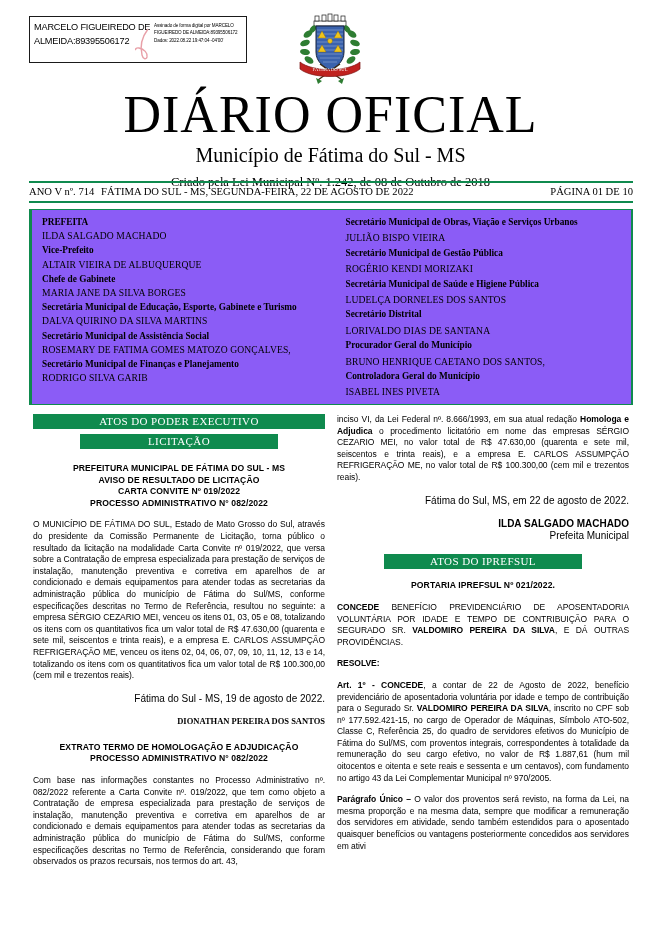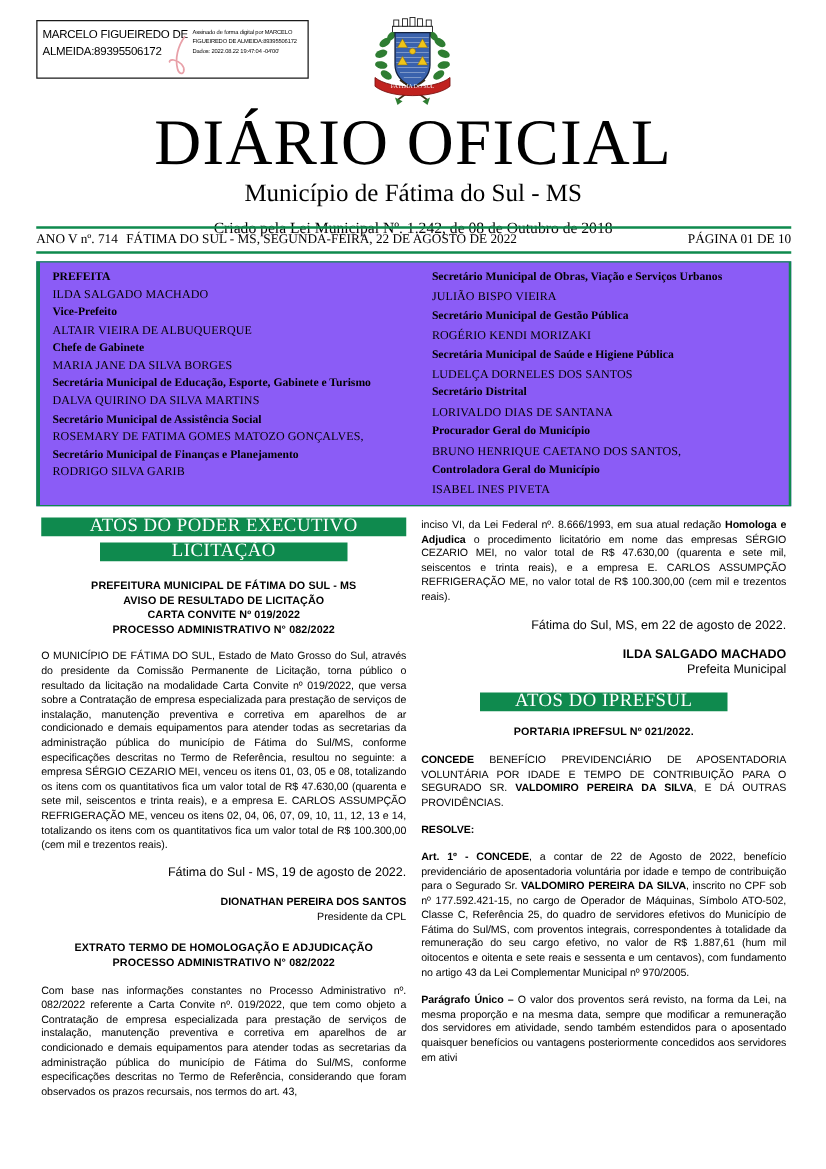--- a/index.html
+++ b/index.html
@@ -172,21 +172,21 @@
     width: 292px;
   }
   .col-left  { left: 33px; }
   .col-right { left: 337px; }
 
   .banner {
     background: #0f8a4e;
     color: #ffffff;
     text-align: center;
     font-family: "Liberation Serif", serif;
-    font-size: 15px;
+    font-size: 11px;
     line-height: 13px;
     letter-spacing: 0.4px;
     padding: 1px 0 1px 0;
     margin-bottom: 5px;
   }
   .banner.narrow {
     width: 198px;
     margin: 0 auto 6px auto;
   }
 
@@ -209,21 +209,21 @@
     letter-spacing: -0.05px;
   }
   .center {
     font-family: "Liberation Sans", sans-serif;
     font-size: 10px;
     line-height: 11.6px;
     text-align: right;
     margin: 11px 0 0 0;
   }
   .right-al {
-    font-family: Liberation Sans, sans-serif;
+    font-family: Liberation Serif, serif;
     font-size: 8.5px;
     line-height: 11.6px;
     text-align: right;
     margin: 11px 0 0 0;
   }
   .right-al.name { font-weight: bold; margin-top: 12px; }
   .center.name   { font-weight: bold; margin-top: 12px; }
   .center.sub    { margin-top: 0px; }
   .right-al.sub  { margin-top: 0px; }
   b { font-weight: bold; }
@@ -355,21 +355,20 @@
     <div style="margin-top:14px;">
       <div class="hd">PREFEITURA MUNICIPAL DE FÁTIMA DO SUL - MS</div>
       <div class="hd">AVISO DE RESULTADO DE LICITAÇÃO</div>
       <div class="hd">CARTA CONVITE Nº 019/2022</div>
       <div class="hd">PROCESSO ADMINISTRATIVO N° 082/2022</div>
     </div>
 
     <p class="body">O MUNICÍPIO DE FÁTIMA DO SUL, Estado de Mato Grosso do Sul, através do presidente da Comissão Permanente de Licitação, torna público o resultado da licitação na modalidade Carta Convite nº 019/2022, que versa sobre a Contratação de empresa especializada para prestação de serviços de instalação, manutenção preventiva e corretiva em aparelhos de ar condicionado e demais equipamentos para atender todas as secretarias da administração pública do município de Fátima do Sul/MS, conforme especificações descritas no Termo de Referência, resultou no seguinte: a empresa SÉRGIO CEZARIO MEI, venceu os itens 01, 03, 05 e 08, totalizando os itens com os quantitativos fica um valor total de R$ 47.630,00 (quarenta e sete mil, seiscentos e trinta reais), e a empresa E. CARLOS ASSUMPÇÃO REFRIGERAÇÃO ME, venceu os itens 02, 04, 06, 07, 09, 10, 11, 12, 13 e 14, totalizando os itens com os quantitativos fica um valor total de R$ 100.300,00 (cem mil e trezentos reais).</p>
     <p class="center">Fátima do Sul - MS, 19 de agosto de 2022.</p>
     <p class="right-al name">DIONATHAN PEREIRA DOS SANTOS</p>
-    <p class="right-al sub">Presidente da CPL</p>
 
     <div class="hd spaced">EXTRATO TERMO DE HOMOLOGAÇÃO E ADJUDICAÇÃO</div>
     <div class="hd">PROCESSO ADMINISTRATIVO N° 082/2022</div>
 
     <p class="body">Com base nas informações constantes no Processo Administrativo nº. 082/2022 referente a Carta Convite nº. 019/2022, que tem como objeto a Contratação de empresa especializada para prestação de serviços de instalação, manutenção preventiva e corretiva em aparelhos de ar condicionado e demais equipamentos para atender todas as secretarias da administração pública do município de Fátima do Sul/MS, conforme especificações descritas no Termo de Referência, considerando que foram observados os prazos recursais, nos termos do art. 43,</p>
   </div>
 
   <div class="col col-right">
     <p class="body" style="margin-top:0;"><span>inciso VI, da Lei Federal nº. 8.666/1993, em sua atual redação </span><b>Homologa e Adjudica</b><span> o procedimento licitatório em nome das empresas SÉRGIO CEZARIO MEI, no valor total de R$ 47.630,00 (quarenta e sete mil, seiscentos e trinta reais), e a empresa E. CARLOS ASSUMPÇÃO REFRIGERAÇÃO ME, no valor total de R$ 100.300,00 (cem mil e trezentos reais).</span></p>
 

